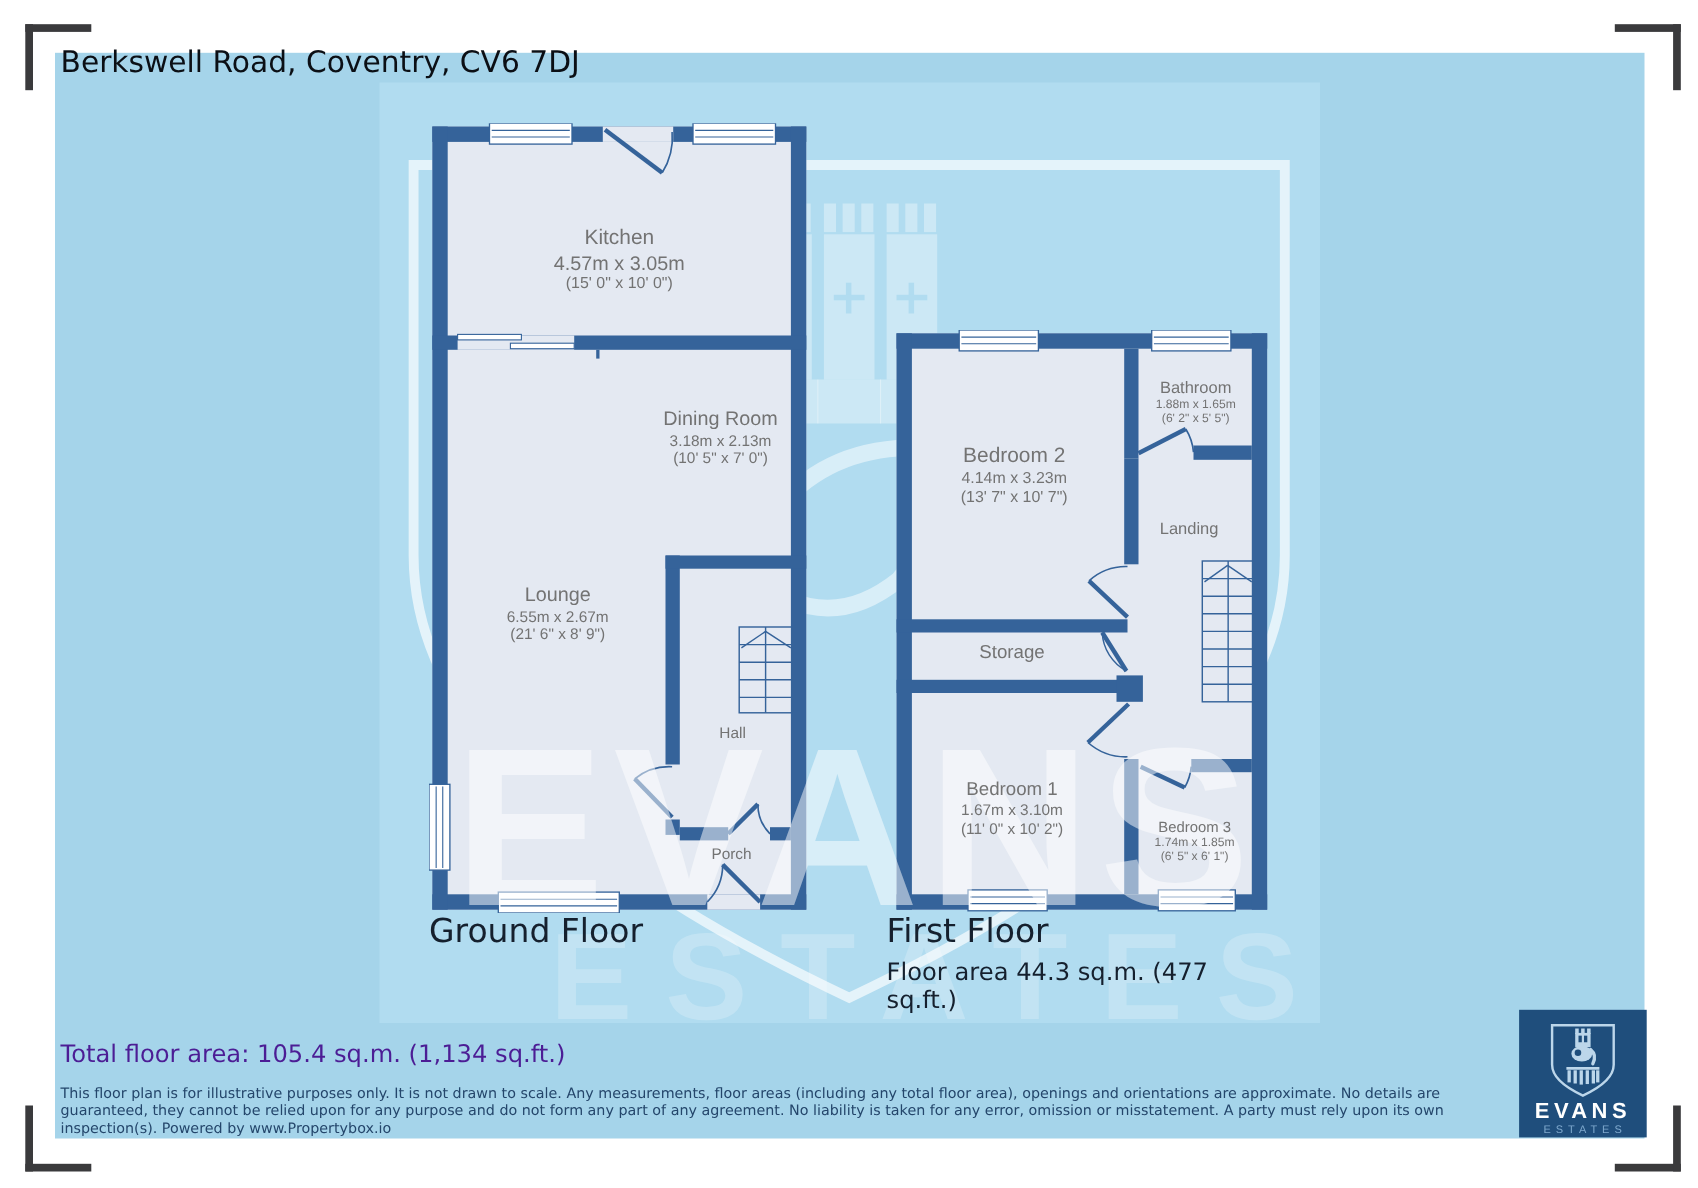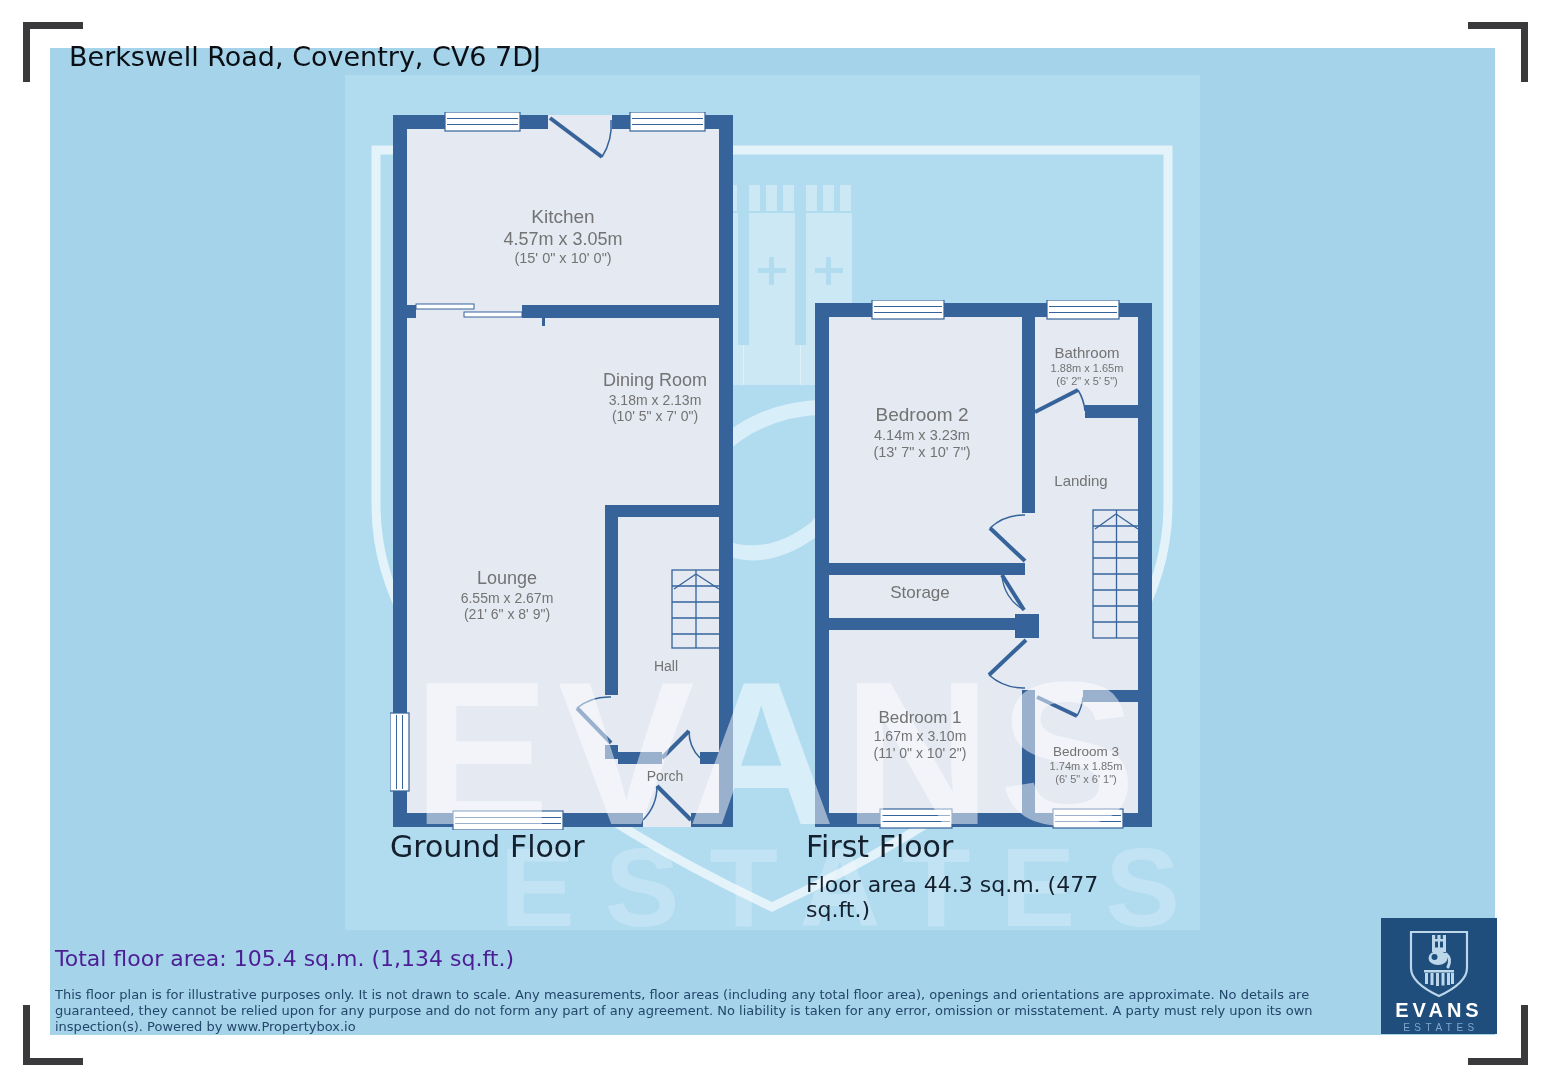--- a/index.html
+++ b/index.html
@@ -19,21 +19,21 @@
 
   .plan{position:absolute}
   .wm-shield{position:absolute;left:0;top:0}
   .wm-word{
     position:absolute;font-family:"Liberation Sans",sans-serif;font-weight:700;
     color:rgba(255,255,255,0.5);white-space:nowrap;user-select:none;
   }
   .wm-evans{left:68px;top:560px;font-size:205px;letter-spacing:8px}
   .wm-estates{left:155px;top:748px;font-size:112px;letter-spacing:30px;color:rgba(255,255,255,0.22)}
 
-  .page-title{position:absolute;left:69px;top:41px;font-size:27px;color:#0b0f15;z-index:6;white-space:nowrap}
+  .page-title{position:absolute;left:55px;top:41px;font-size:27px;color:#0b0f15;z-index:6;white-space:nowrap}
 
   .room-label{
     position:absolute;transform:translateX(-50%);text-align:center;color:#737373;
     z-index:6;font-family:"Liberation Sans",sans-serif;line-height:1.2;white-space:nowrap;
   }
   .caption{position:absolute;color:#15202e;z-index:6}
   .caption .cap-name{font-size:30px;line-height:36px}
   .caption .cap-area{font-size:22px;margin-top:7px}
 
   .total-line{position:absolute;left:55px;top:946px;font-size:22px;color:#4c1d95;z-index:6;white-space:nowrap}
@@ -242,21 +242,21 @@
 <div class="room-label" style="left:563px;top:206px">
   <div style="font-size:19px">Kitchen</div>
   <div style="font-size:18px">4.57m x 3.05m</div>
   <div style="font-size:14.5px">(15' 0" x 10' 0")</div>
 </div>
 <div class="room-label" style="left:655px;top:370px">
   <div style="font-size:18px">Dining Room</div>
   <div style="font-size:14px">3.18m x 2.13m</div>
   <div style="font-size:14px">(10' 5" x 7' 0")</div>
 </div>
-<div class="room-label" style="left:507px;top:568px">
+<div class="room-label" style="left:507px;top:530px">
   <div style="font-size:18px">Lounge</div>
   <div style="font-size:14px">6.55m x 2.67m</div>
   <div style="font-size:14px">(21' 6" x 8' 9")</div>
 </div>
 <div class="room-label" style="left:666px;top:658px;font-size:14px">Hall</div>
 <div class="room-label" style="left:665px;top:768px;font-size:14px">Porch</div>
 
 <div class="room-label" style="left:1087px;top:344px">
   <div style="font-size:15px">Bathroom</div>
   <div style="font-size:11px">1.88m x 1.65m</div>

